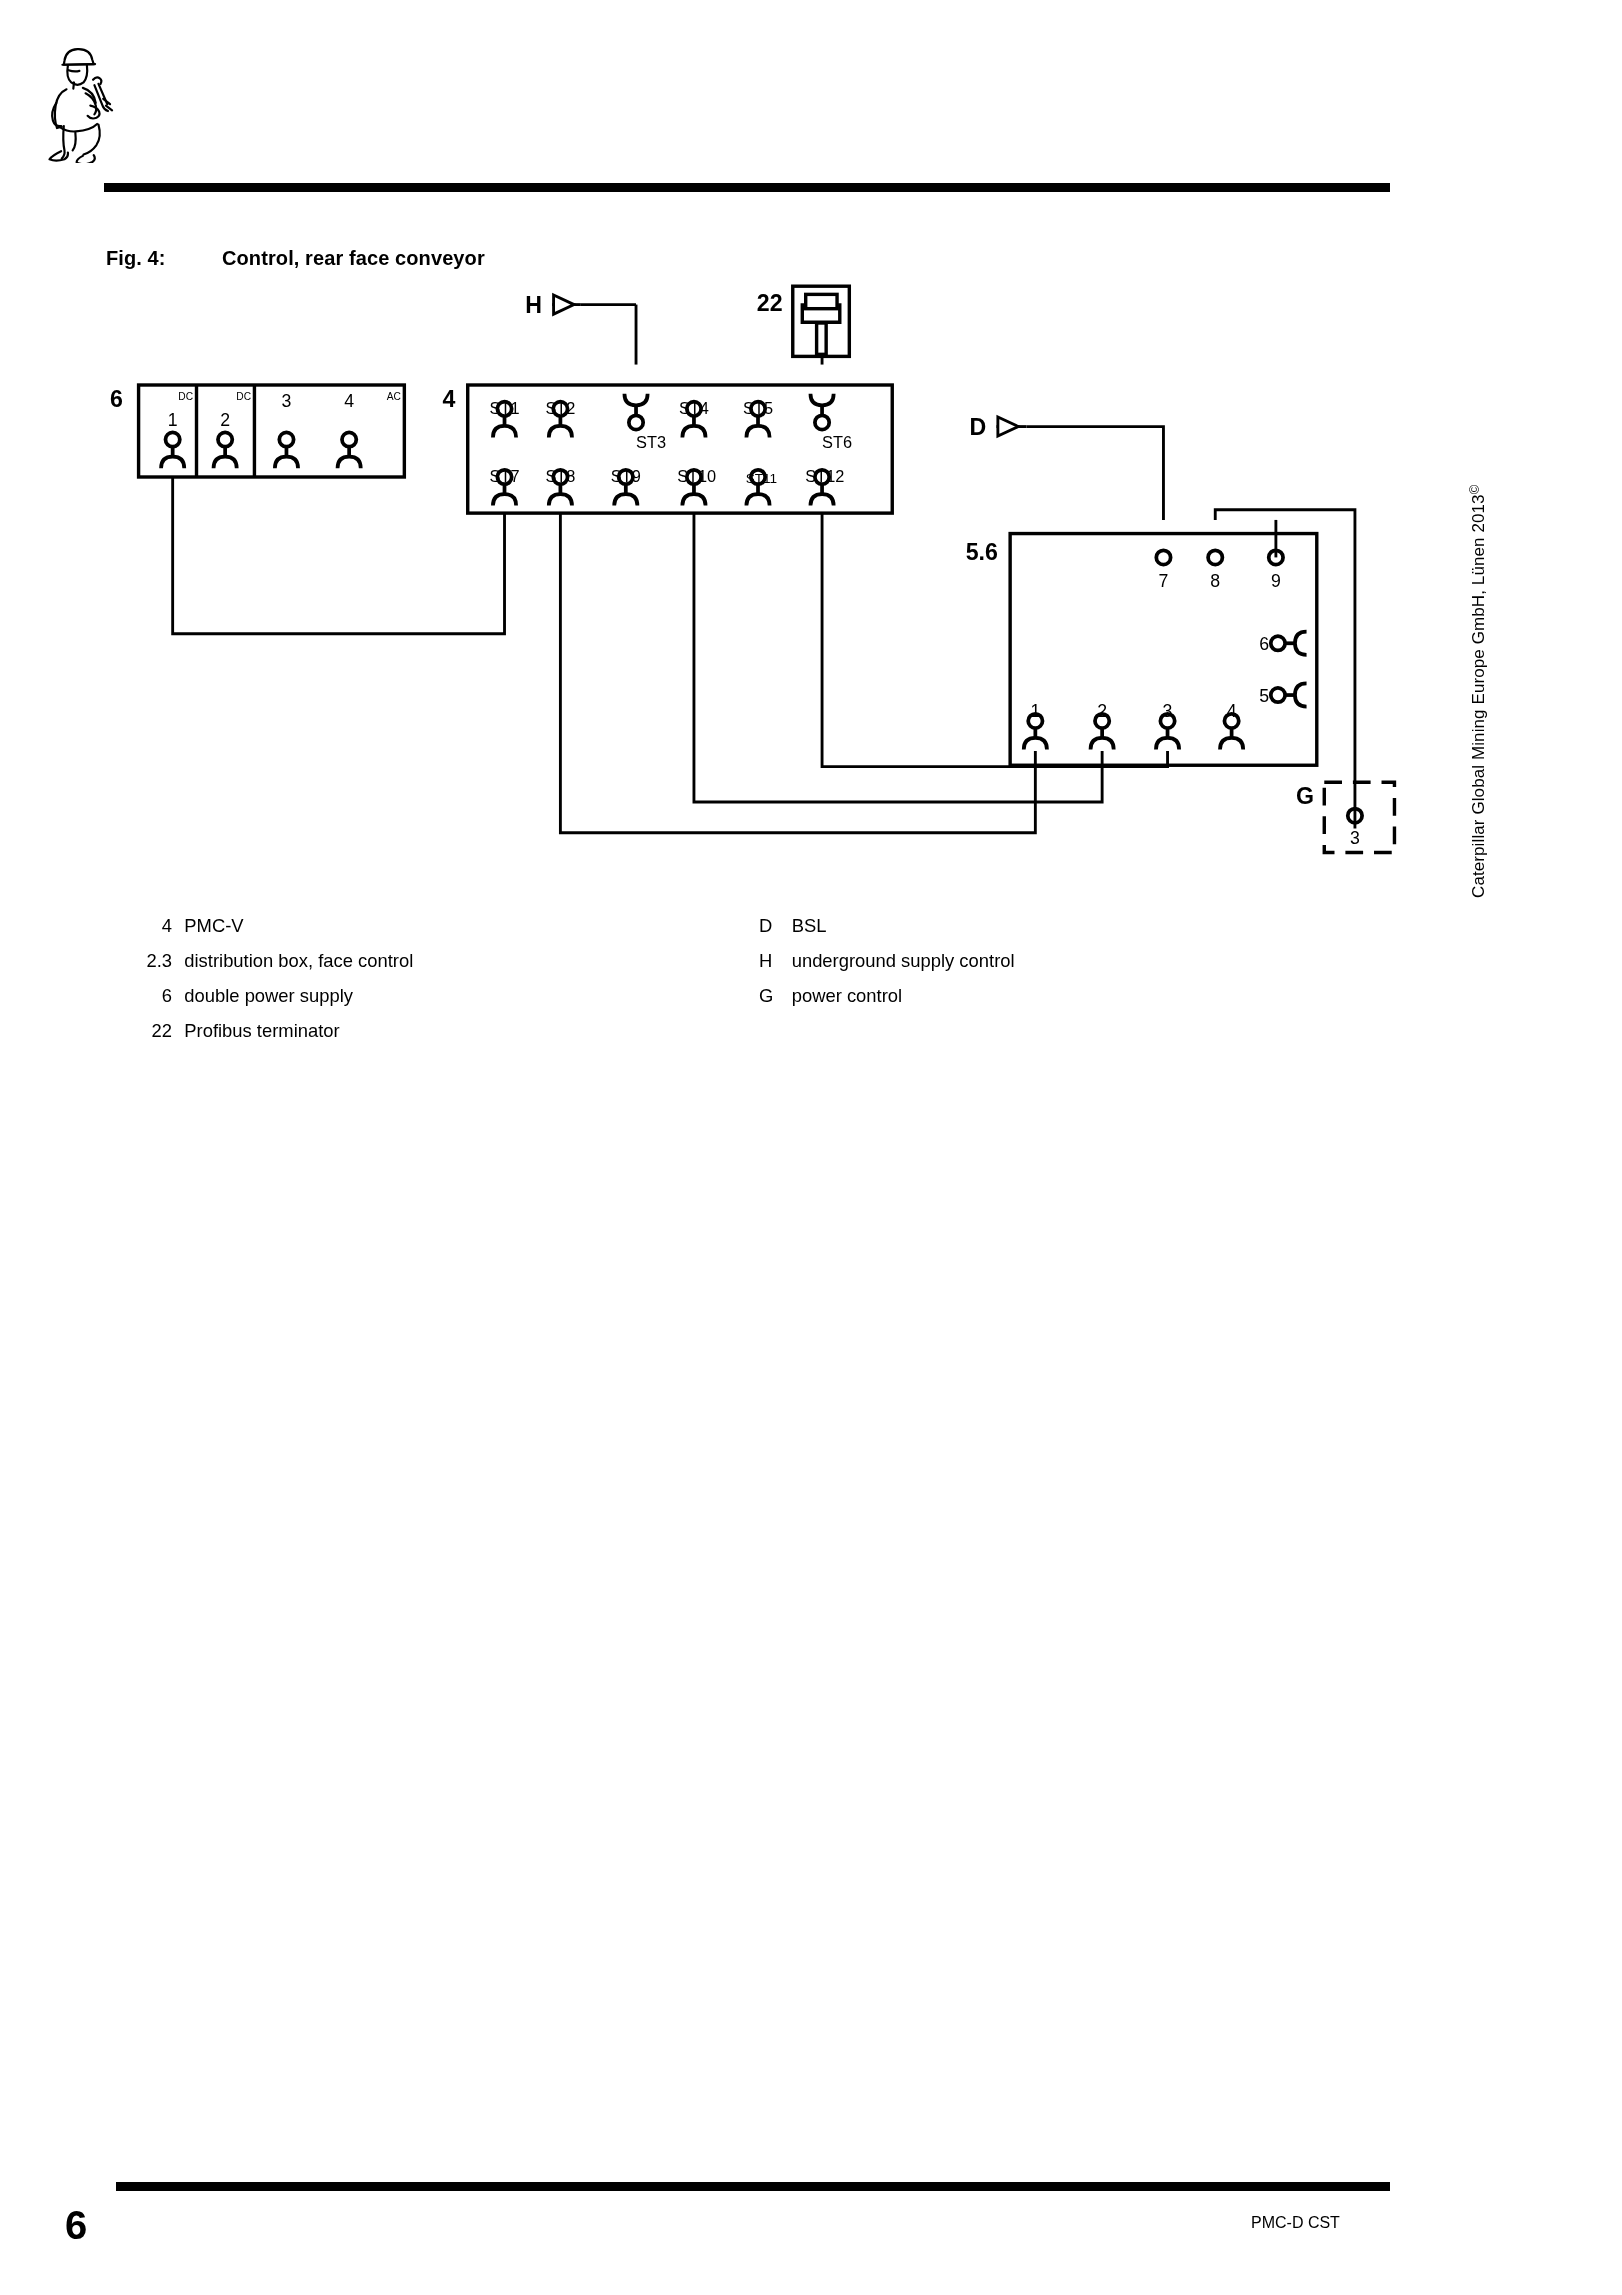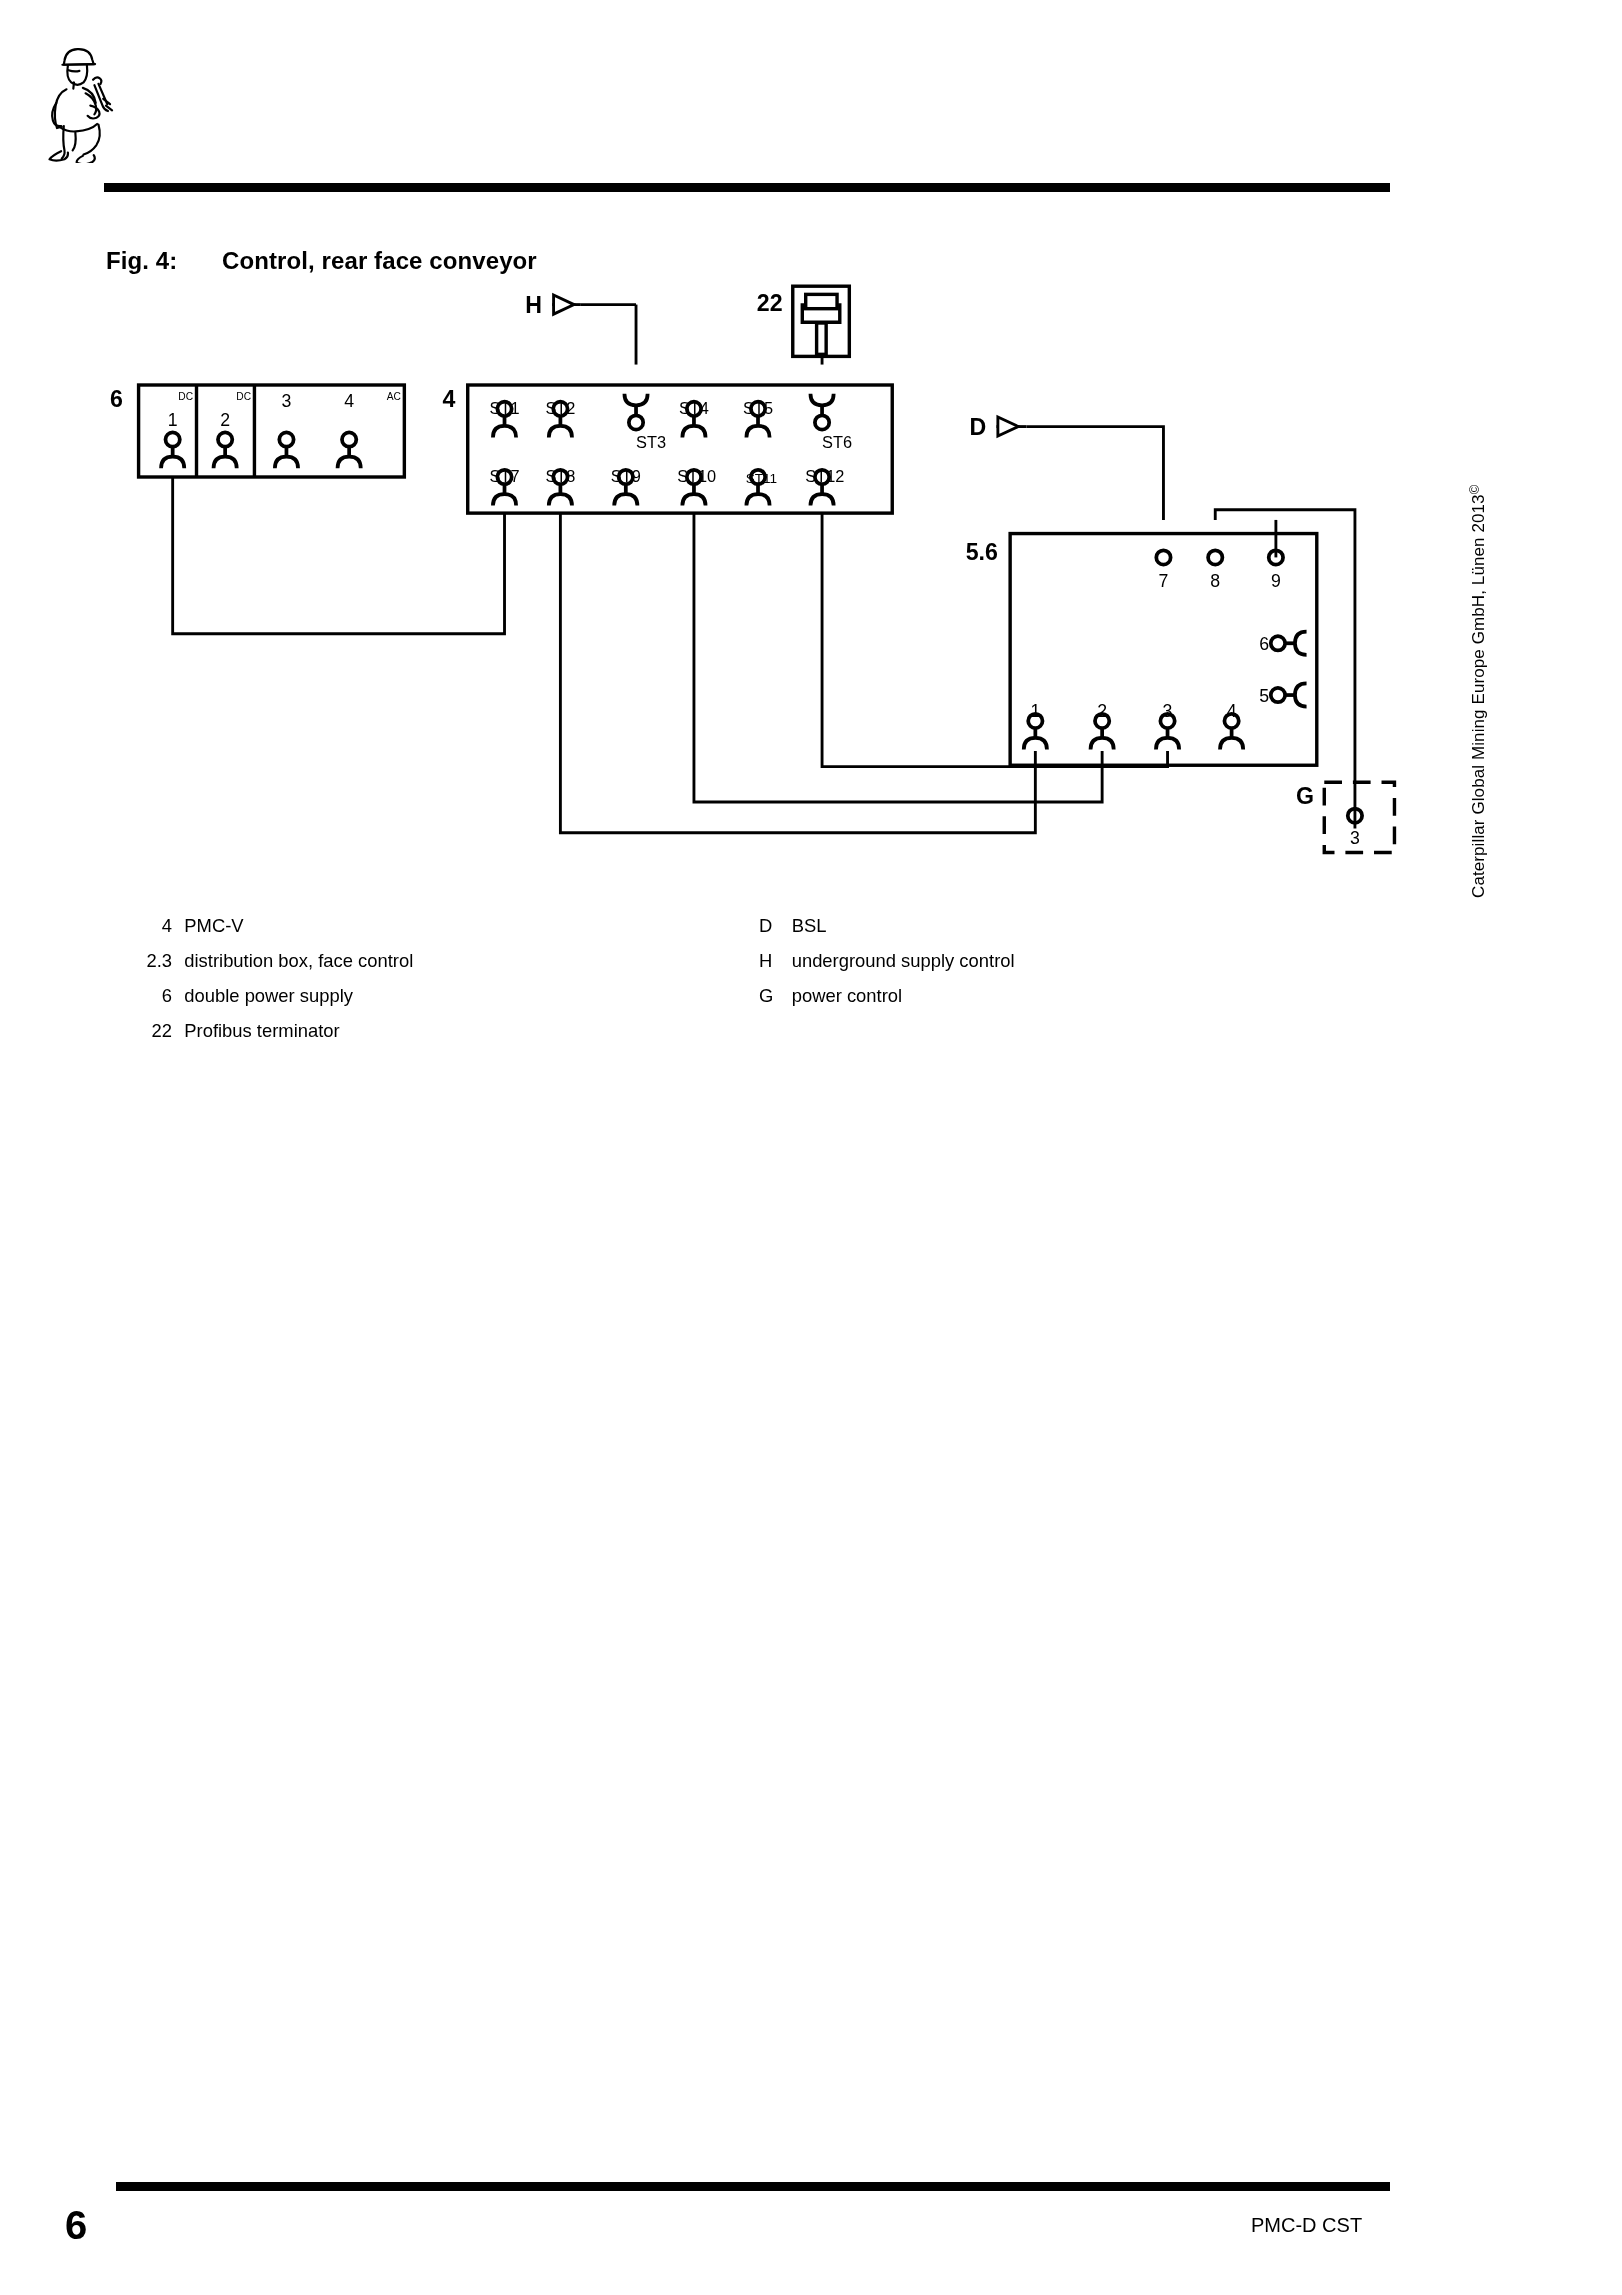--- a/index.html
+++ b/index.html
@@ -37,21 +37,21 @@
     top: 183px;
     width: 1286px;
     height: 8.9px;
     background: #000000;
   }
 
   .fig-caption {
     position: absolute;
     left: 106px;
     top: 247px;
-    font-size: 24px;
+    font-size: 20px;
     font-weight: bold;
     letter-spacing: 0.1px;
     white-space: nowrap;
   }
   .fig-caption .fig-num { display: inline-block; width: 116px; }
 
   
   #diagram {
     position: absolute;
     left: 0;
@@ -106,21 +106,21 @@
     position: absolute;
     left: 65px;
     top: 2203px;
     font-size: 40px;
     font-weight: bold;
   }
   .footer-title {
     position: absolute;
     left: 1251px;
     top: 2214px;
-    font-size: 20px;
+    font-size: 16px;
     white-space: nowrap;
   }
 </style>
 </head>
 <body>
 
 <div id="page">
 
   <svg class="miner-icon" viewBox="0 0 150 180">
     <g fill="none" stroke="#000" stroke-width="3.2" stroke-linecap="round" stroke-linejoin="round">

